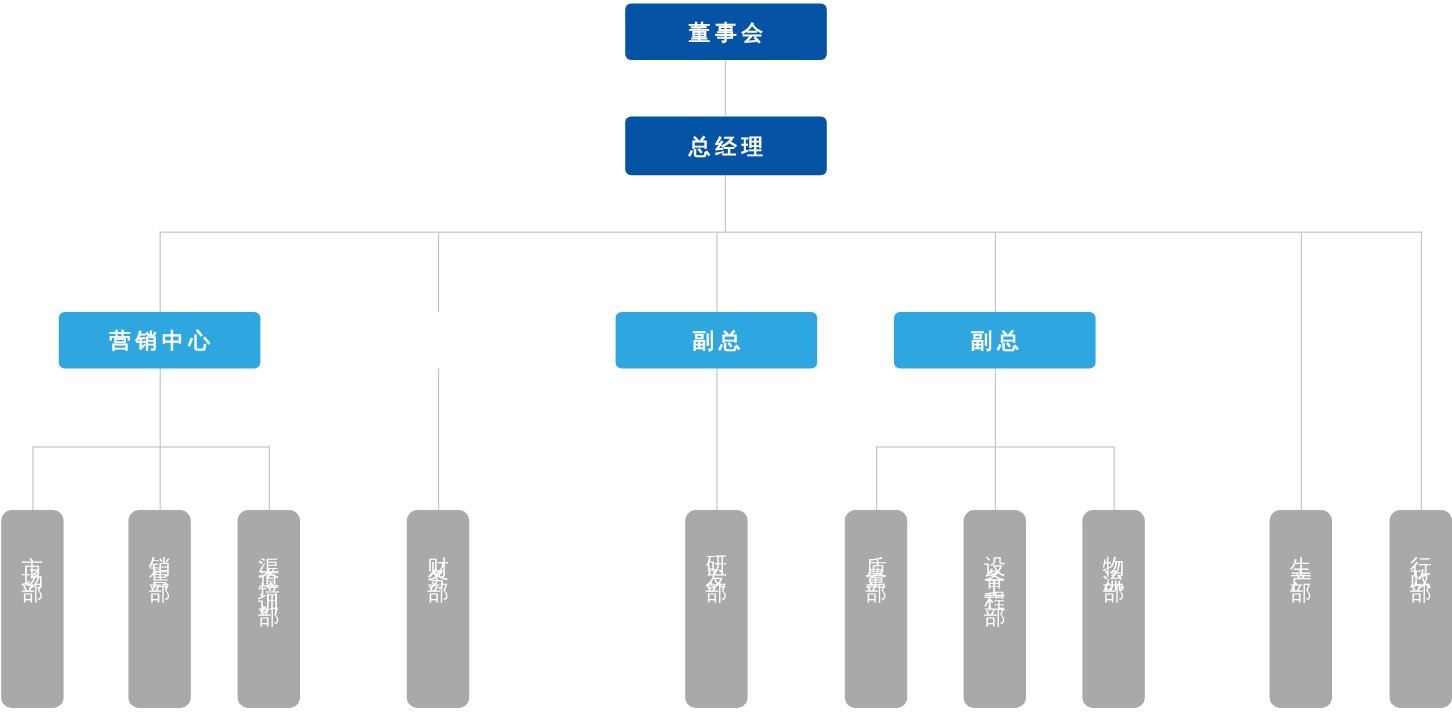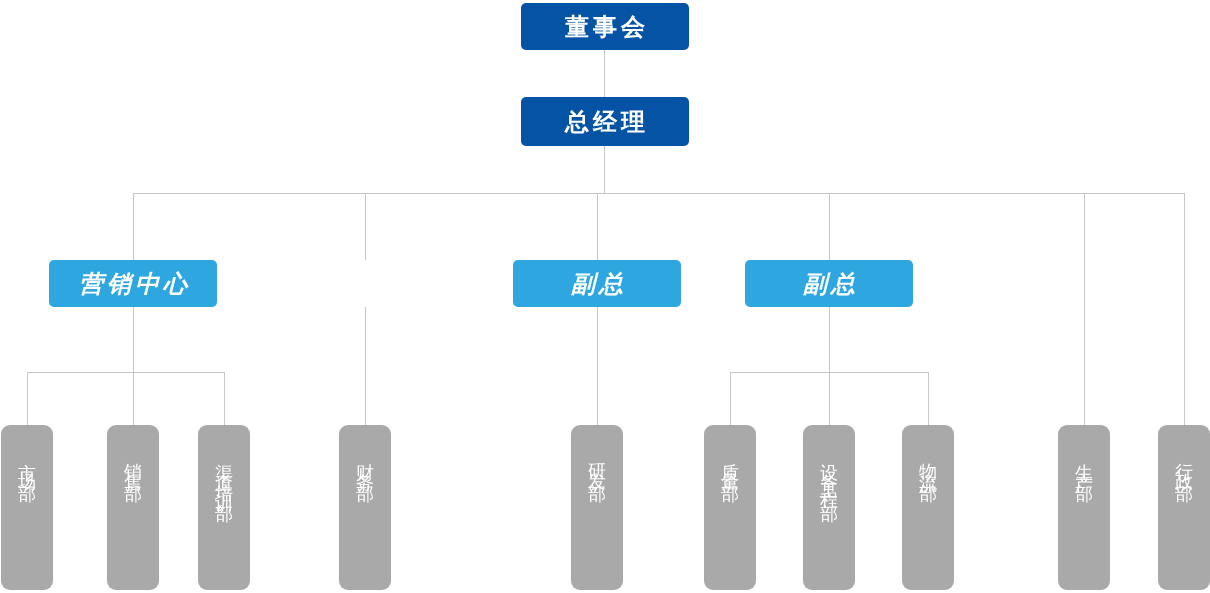--- a/index.html
+++ b/index.html
@@ -21,29 +21,29 @@
     justify-content: center;
     color: var(--box_text, #ffffff);
   }
 
   .box-h {
     width: 168px;
     height: 47px;
     border-radius: 5px;
   }
   .box-h .label {
-    font-size: 24px;
+    font-size: 18px;
     font-weight: bold;
     letter-spacing: 4px;
     padding-left: 4px;
     white-space: nowrap;
   }
 
   .lv1 { background: var(--level1_box, #0553a4); }
-  .lv2 { background: var(--level2_box, #2ea7e0); font-style: italic; }
+  .lv2 { background: var(--level2_box, #2ea7e0); }
 
   .dept {
     width: 52px;
     height: 165px;
     top: 425px;
     border-radius: 9px;
     background: var(--dept_box, #a9a9a9);
     align-items: flex-start;
     padding-top: 24px;
   }

